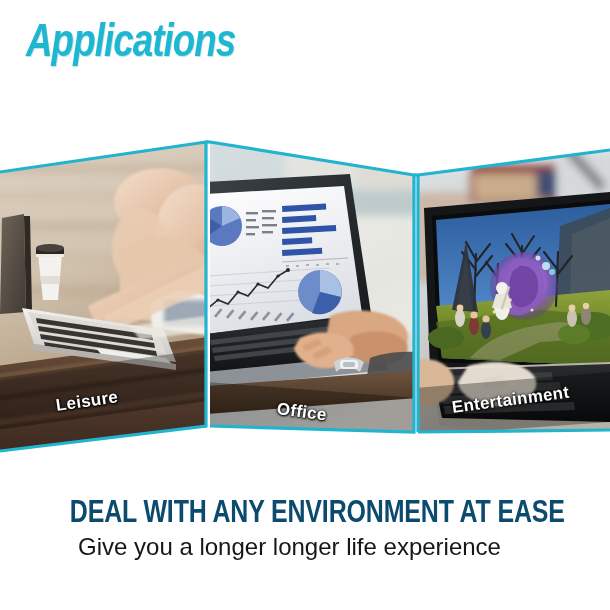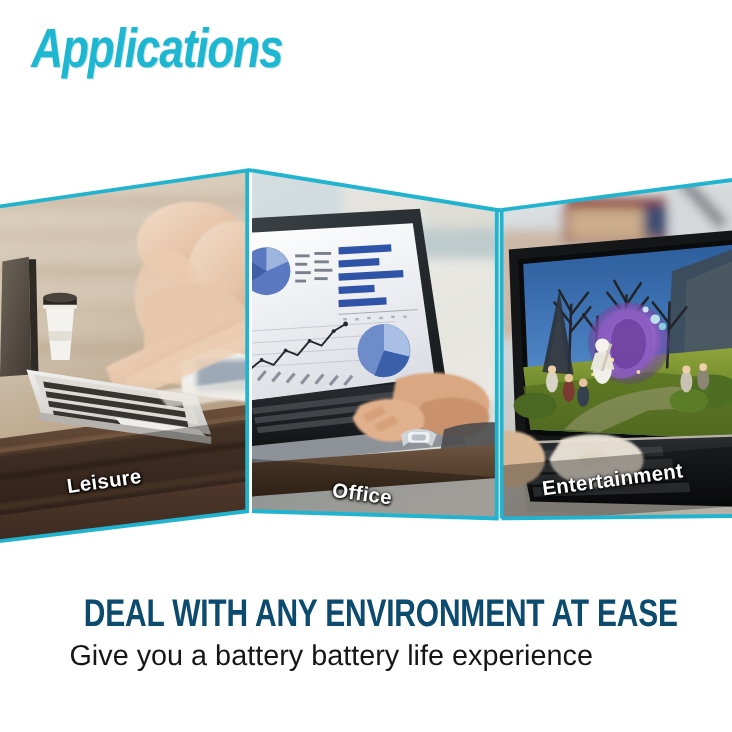--- a/index.html
+++ b/index.html
@@ -1,21 +1,21 @@
 <!DOCTYPE html>
 <html><head>
 <meta charset="utf-8">
 <style>
   html,body{margin:0;padding:0;}
   body{
     width:610px;height:610px;overflow:hidden;background:#ffffff;
     font-family:"Liberation Sans","DejaVu Sans",sans-serif;
     -webkit-font-smoothing:antialiased;
   }
-  #page{position:relative;width:552px;height:610px;background:#fff;}
+  #page{position:relative;width:552px;height:610px;background:#fff;padding-left:27px;}
 
   
   #title{
     position:absolute;left:26px;top:14px;
     font-family:"Liberation Sans","DejaVu Sans",sans-serif;
     font-weight:700;font-style:italic;
     font-size:46px;line-height:52px;
     letter-spacing:-1.2px;
     color:#1EB7D2;
     transform:scaleX(0.80);transform-origin:left top;
@@ -480,15 +480,15 @@
     </svg>
   </div>
 
   <div class="panel-label" id="lbl-leisure">Leisure</div>
   <div class="panel-label" id="lbl-office">Office</div>
   <div class="panel-label" id="lbl-ent">Entertainment</div>
 
   <div id="headline">
     <span>DEAL WITH ANY ENVIRONMENT AT EASE</span>
   </div>
-  <div id="subline">Give you a battery battery life experience</div>
+  <div id="subline">Give you a longer longer life experience</div>
 
 </div>
 
 </body></html>

